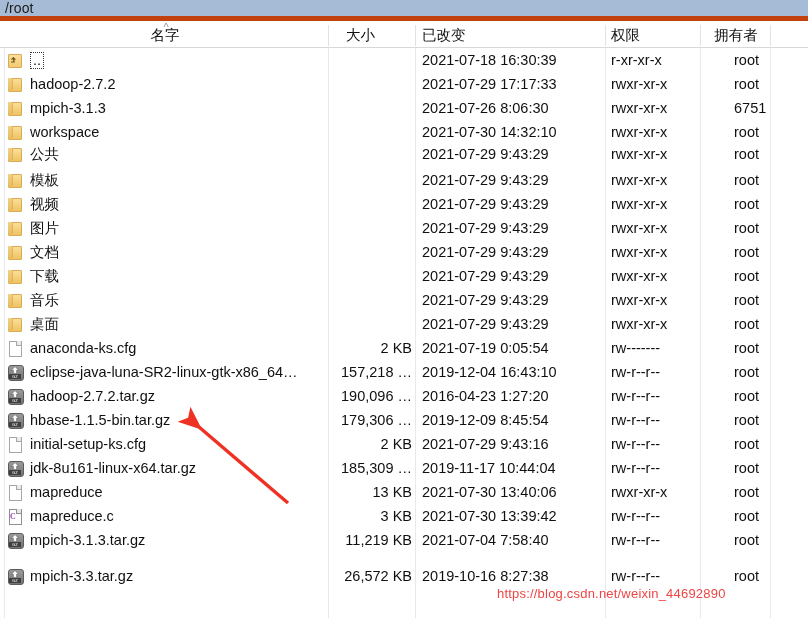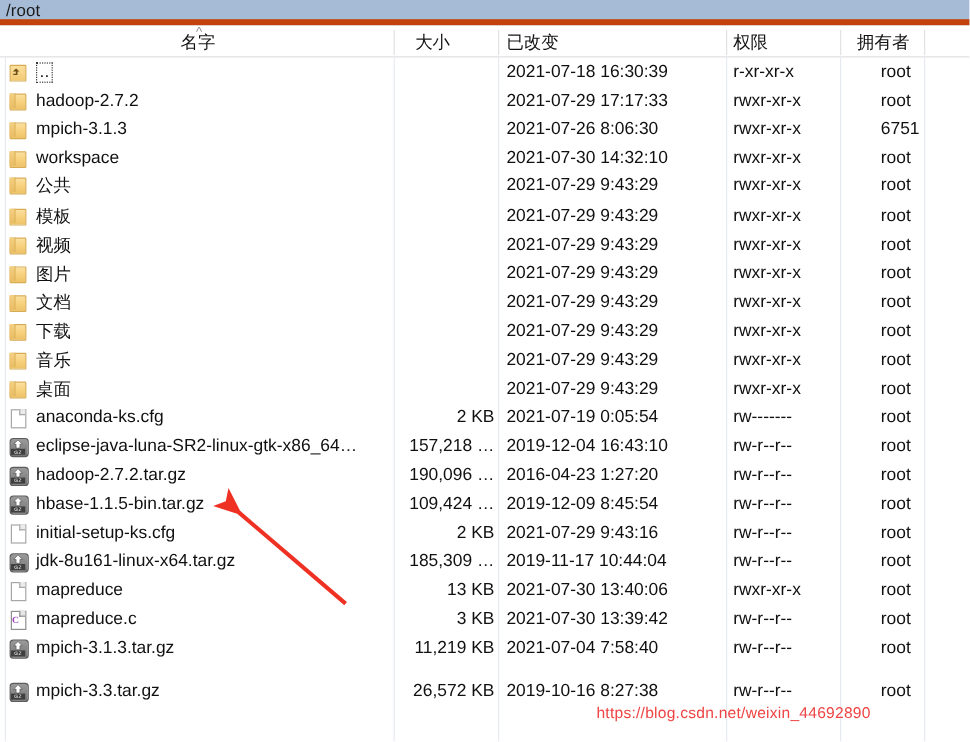--- a/index.html
+++ b/index.html
@@ -388,21 +388,21 @@
       <div class="row" style="top: 360px;">
         <div class="cell name">
           <span class="ic ic-gz">
             <svg class="gzarrow" width="10" height="9" viewBox="0 0 10 9">
               <path d="M5 0.6 L8.6 4.2 L6.6 4.2 L6.6 7.4 L3.4 7.4 L3.4 4.2 L1.4 4.2 Z" fill="#ffffff" stroke="#4a4a4a" stroke-width="0.5"></path>
             </svg>
             <span class="gzlabel">GZ</span>
           </span>
           <span class="name-text">hbase-1.1.5-bin.tar.gz</span>
         </div>
-        <div class="cell size">109,424 …</div>
+        <div class="cell size">179,306 …</div>
         <div class="cell mod">2019-12-09 8:45:54</div>
         <div class="cell perm">rw-r--r--</div>
         <div class="cell own">root</div>
       </div>
       <div class="row" style="top: 384px;">
         <div class="cell name">
           <span class="ic ic-doc"></span>
           <span class="name-text">initial-setup-ks.cfg</span>
         </div>
         <div class="cell size">2 KB</div>

